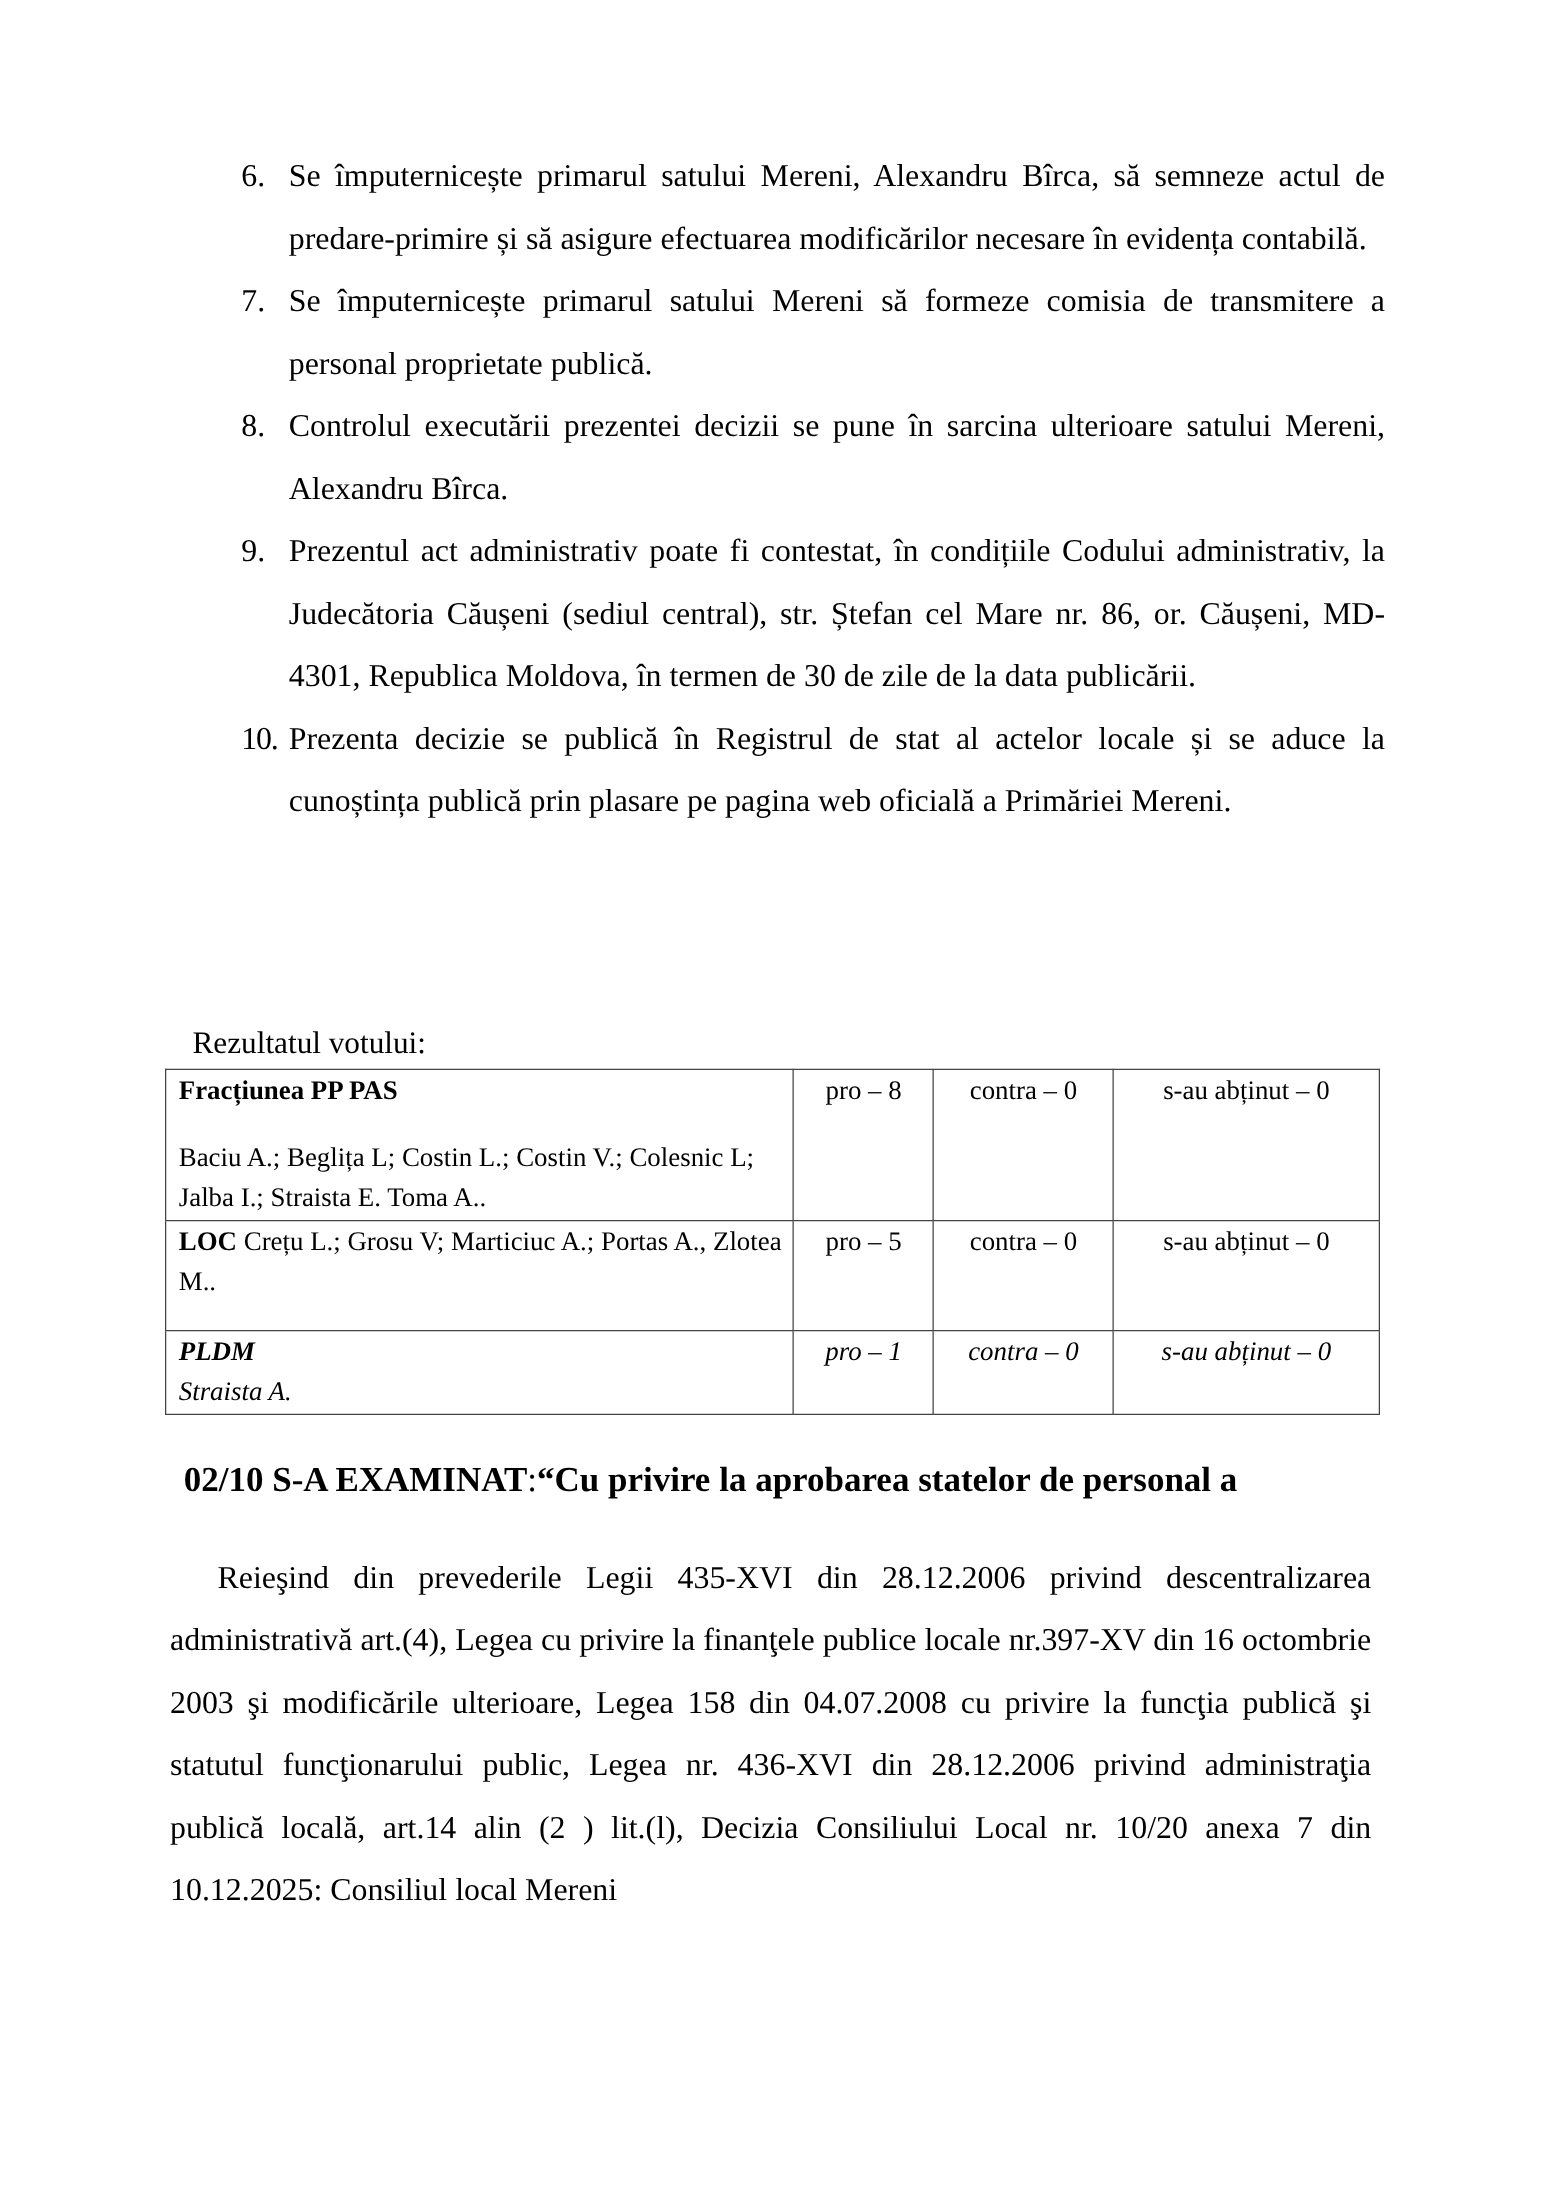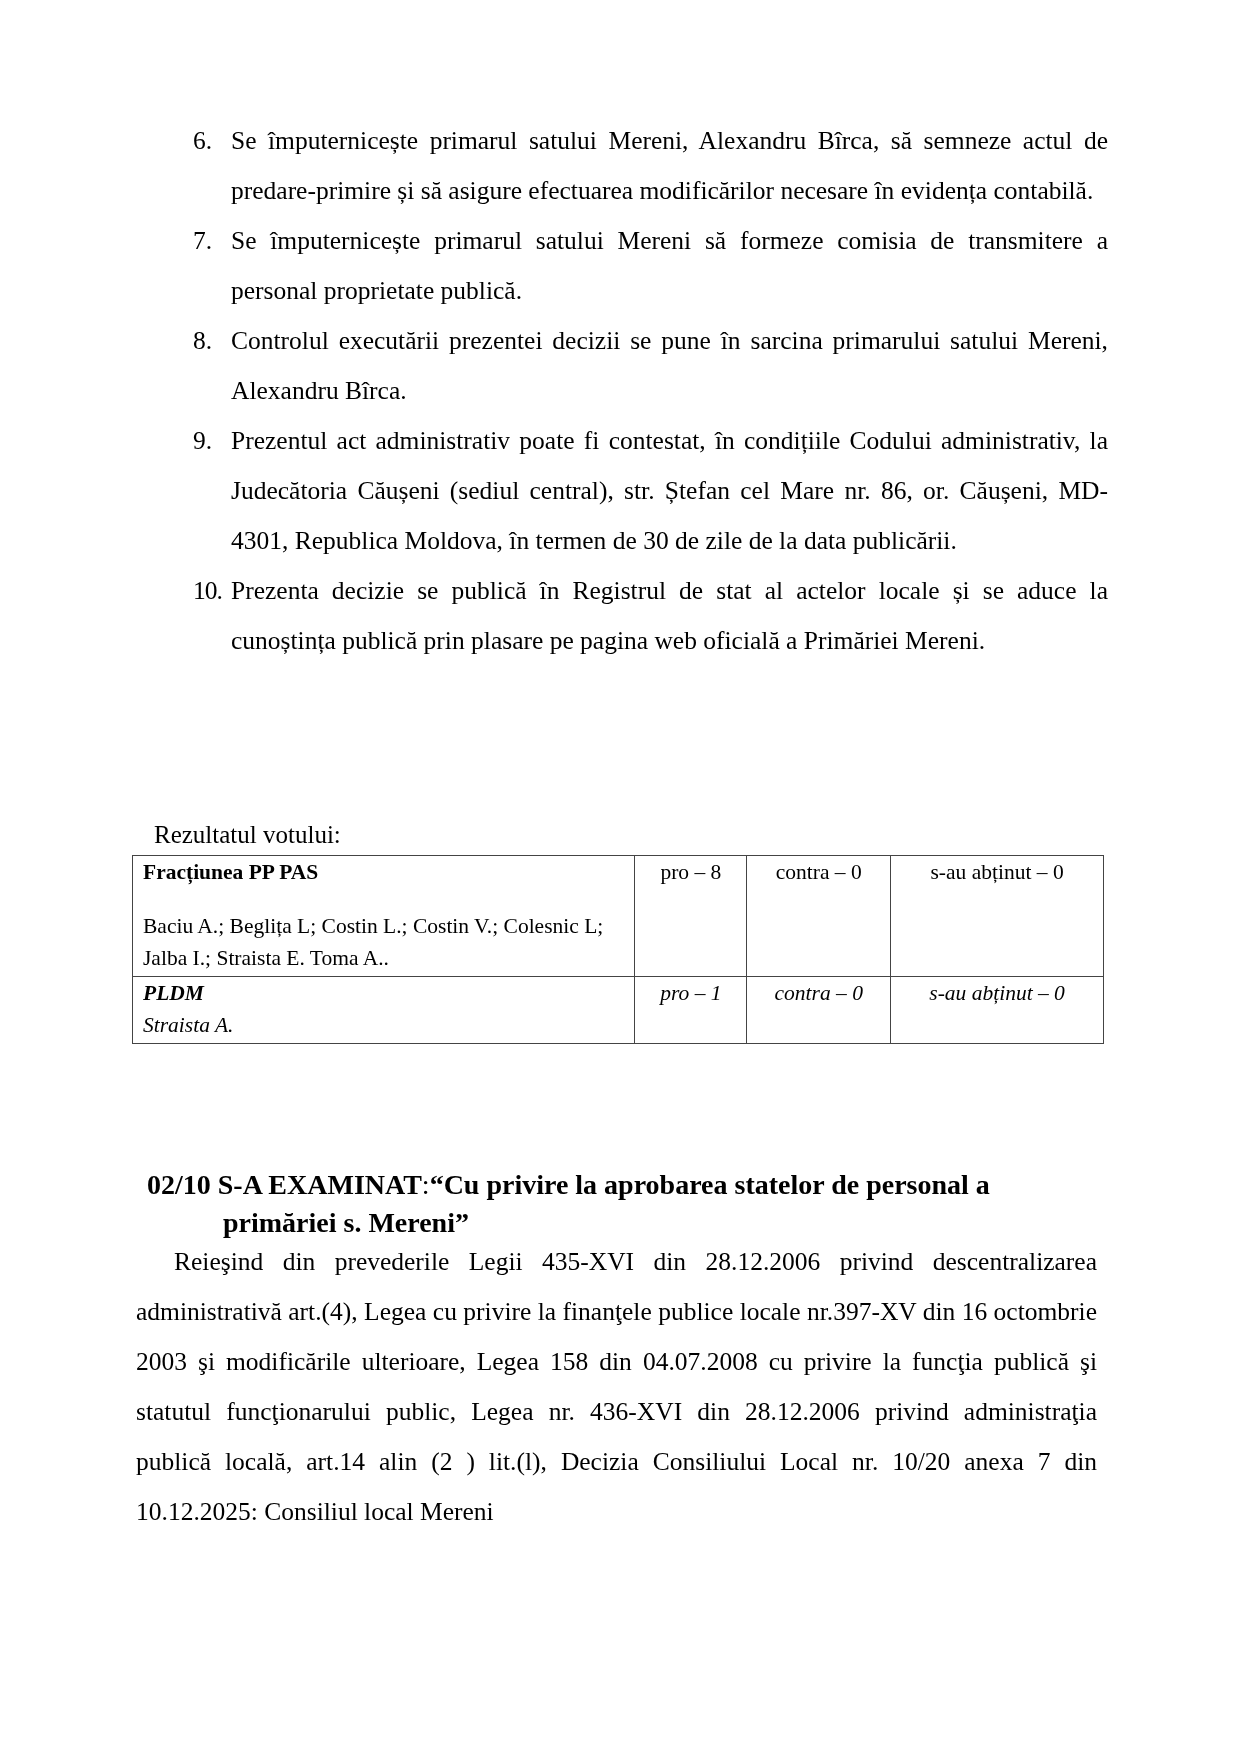--- a/index.html
+++ b/index.html
@@ -60,21 +60,21 @@
     <div class="item">
       <span class="num">6.</span>
       <span class="txt">Se împuternicește primarul satului Mereni, Alexandru Bîrca, să semneze actul de predare-primire și să asigure efectuarea modificărilor necesare în evidența contabilă.</span>
     </div>
     <div class="item">
       <span class="num">7.</span>
       <span class="txt">Se împuternicește primarul satului Mereni să formeze comisia de transmitere a personal proprietate publică.</span>
     </div>
     <div class="item">
       <span class="num">8.</span>
-      <span class="txt">Controlul executării prezentei decizii se pune în sarcina primarului satului Mereni, Alexandru Bîrca.</span>
+      <span class="txt">Controlul executării prezentei decizii se pune în sarcina ulterioare satului Mereni, Alexandru Bîrca.</span>
     </div>
     <div class="item">
       <span class="num">9.</span>
       <span class="txt">Prezentul act administrativ poate fi contestat, în condițiile Codului administrativ, la Judecătoria Căușeni (sediul central), str. Ștefan cel Mare nr. 86, or. Căușeni, MD-4301, Republica Moldova, în termen de 30 de zile de la data publicării.</span>
     </div>
     <div class="item">
       <span class="num two">10.</span>
       <span class="txt">Prezenta decizie se publică în Registrul de stat al actelor locale și se aduce la cunoștința publică prin plasare pe pagina web oficială a Primăriei Mereni.</span>
     </div>
   </div>
@@ -92,32 +92,39 @@
         <tr class="row1">
       <td>
         <span class="b">Fracțiunea PP PAS</span>
         <span class="gap"></span>
         <span>Baciu A.; Beglița L; Costin L.; Costin V.; Colesnic L; Jalba I.; Straista E. Toma A..</span>
       </td>
       <td class="c">pro – 8</td>
       <td class="c">contra – 0</td>
       <td class="c">s-au abținut – 0</td>
     </tr>
+    <tr class="row2">
+      <td>
+        <span class="b">LOC</span><span> Crețu L.; Grosu V; Marticiuc A.; Portas A., Zlotea M..</span>
+      </td>
+      <td class="c">pro – 5</td>
+      <td class="c">contra – 0</td>
+      <td class="c">s-au abținut – 0</td>
+    </tr>
     <tr class="row3">
       <td>
         <span class="b">PLDM</span><br>
         <span>Straista A.</span>
       </td>
       <td class="c">pro – 1</td>
       <td class="c">contra – 0</td>
       <td class="c">s-au abținut – 0</td>
     </tr>
   </tbody>
     </table>
 
   <div class="section-heading">
     <span class="code">02/10 S-A EXAMINAT</span><span class="colon">:</span><span>“Cu privire la aprobarea statelor de personal a</span>
-    <span class="line2">primăriei s. Mereni”</span>
   </div>
 
   <div class="body-par">Reieşind din prevederile Legii 435-XVI din 28.12.2006 privind descentralizarea administrativă art.(4), Legea cu privire la finanţele publice locale nr.397-XV din 16 octombrie 2003 şi modificările ulterioare, Legea 158 din 04.07.2008 cu privire la funcţia publică şi statutul funcţionarului public, Legea nr. 436-XVI din 28.12.2006 privind administraţia publică locală, art.14 alin (2 ) lit.(l), Decizia Consiliului Local nr. 10/20 anexa 7 din 10.12.2025:  Consiliul local Mereni</div>
 
 </div>
 
 </body></html>

